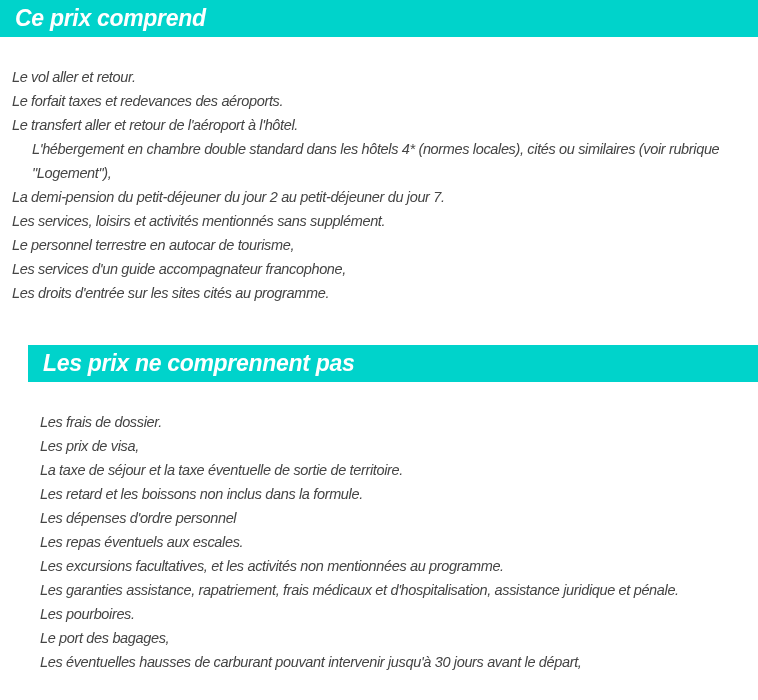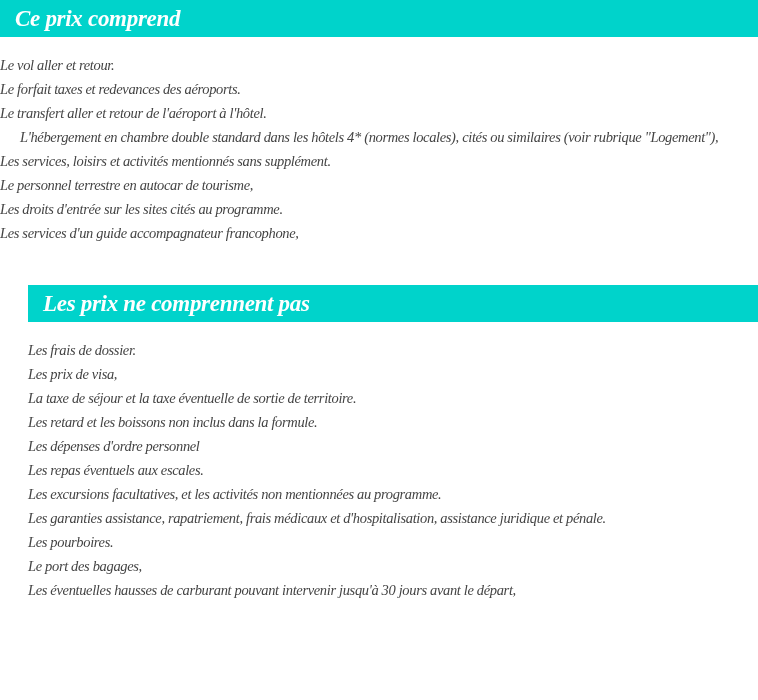--- a/index.html
+++ b/index.html
@@ -9,42 +9,41 @@
       width: 758px;
       height: 700px;
       overflow: hidden;
     }
     body {
       font-family: "Liberation Sans", "DejaVu Sans", sans-serif;
       color: #444444;
     }
     .section {
       width: 758px;
-      font-family: Liberation Serif, serif;
     }
     .section-header {
       background: #00D3CB;
       height: 37px;
       display: flex;
       align-items: center;
       padding-left: 15px;
       box-sizing: border-box;
     }
     .section-title {
       color: #ffffff;
       font-style: italic;
       font-weight: bold;
       font-size: 23px;
       letter-spacing: -0.3px;
       margin: 0;
       line-height: 37px;
     }
     .item-list {
       list-style: none;
-      margin: 0;
+      margin: 12px;
       padding: 16px 0 0 0;
     }
     .item-list li {
       font-style: italic;
       font-size: 14.5px;
       line-height: 24px;
       letter-spacing: -0.35px;
       color: #444444;
       margin: 0;
       padding: 0;
@@ -63,24 +62,25 @@
 
 <section class="section" id="section-included">
   <div class="section-header">
     <h2 class="section-title">Ce prix comprend</h2>
   </div>
   <ul class="item-list">
     <li>Le vol aller et retour.</li>
     <li>Le forfait taxes et redevances des aéroports.</li>
     <li>Le transfert aller et retour de l'aéroport à l'hôtel.</li>
     <li class="wrap">L'hébergement en chambre double standard dans les hôtels 4* (normes locales), cités ou similaires (voir rubrique "Logement"),</li>
+    <li>La demi-pension du petit-déjeuner du jour 2 au petit-déjeuner du jour 7.</li>
     <li>Les services, loisirs et activités mentionnés sans supplément.</li>
     <li>Le personnel terrestre en autocar de tourisme,</li>
+    <li>Les services d'un guide accompagnateur francophone,</li>
     <li>Les droits d'entrée sur les sites cités au programme.</li>
-    <li>Les services d'un guide accompagnateur francophone,</li>
   </ul>
 </section>
 
 <section class="section" id="section-excluded">
   <div class="section-header">
     <h2 class="section-title">Les prix ne comprennent pas</h2>
   </div>
   <ul class="item-list">
     <li>Les frais de dossier.</li>
     <li>Les prix de visa,</li>

